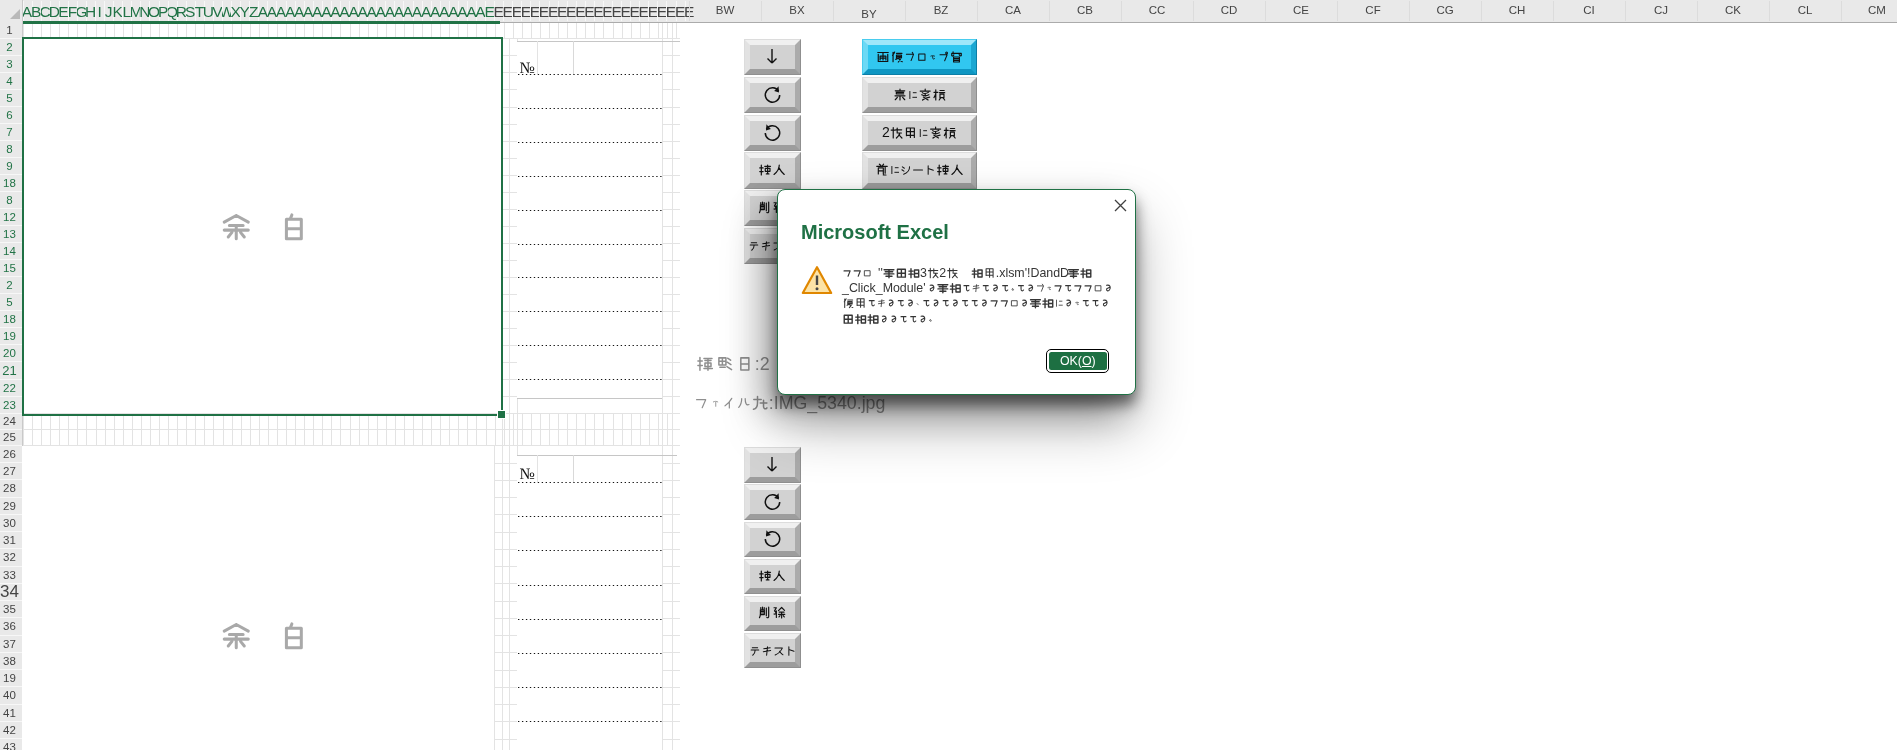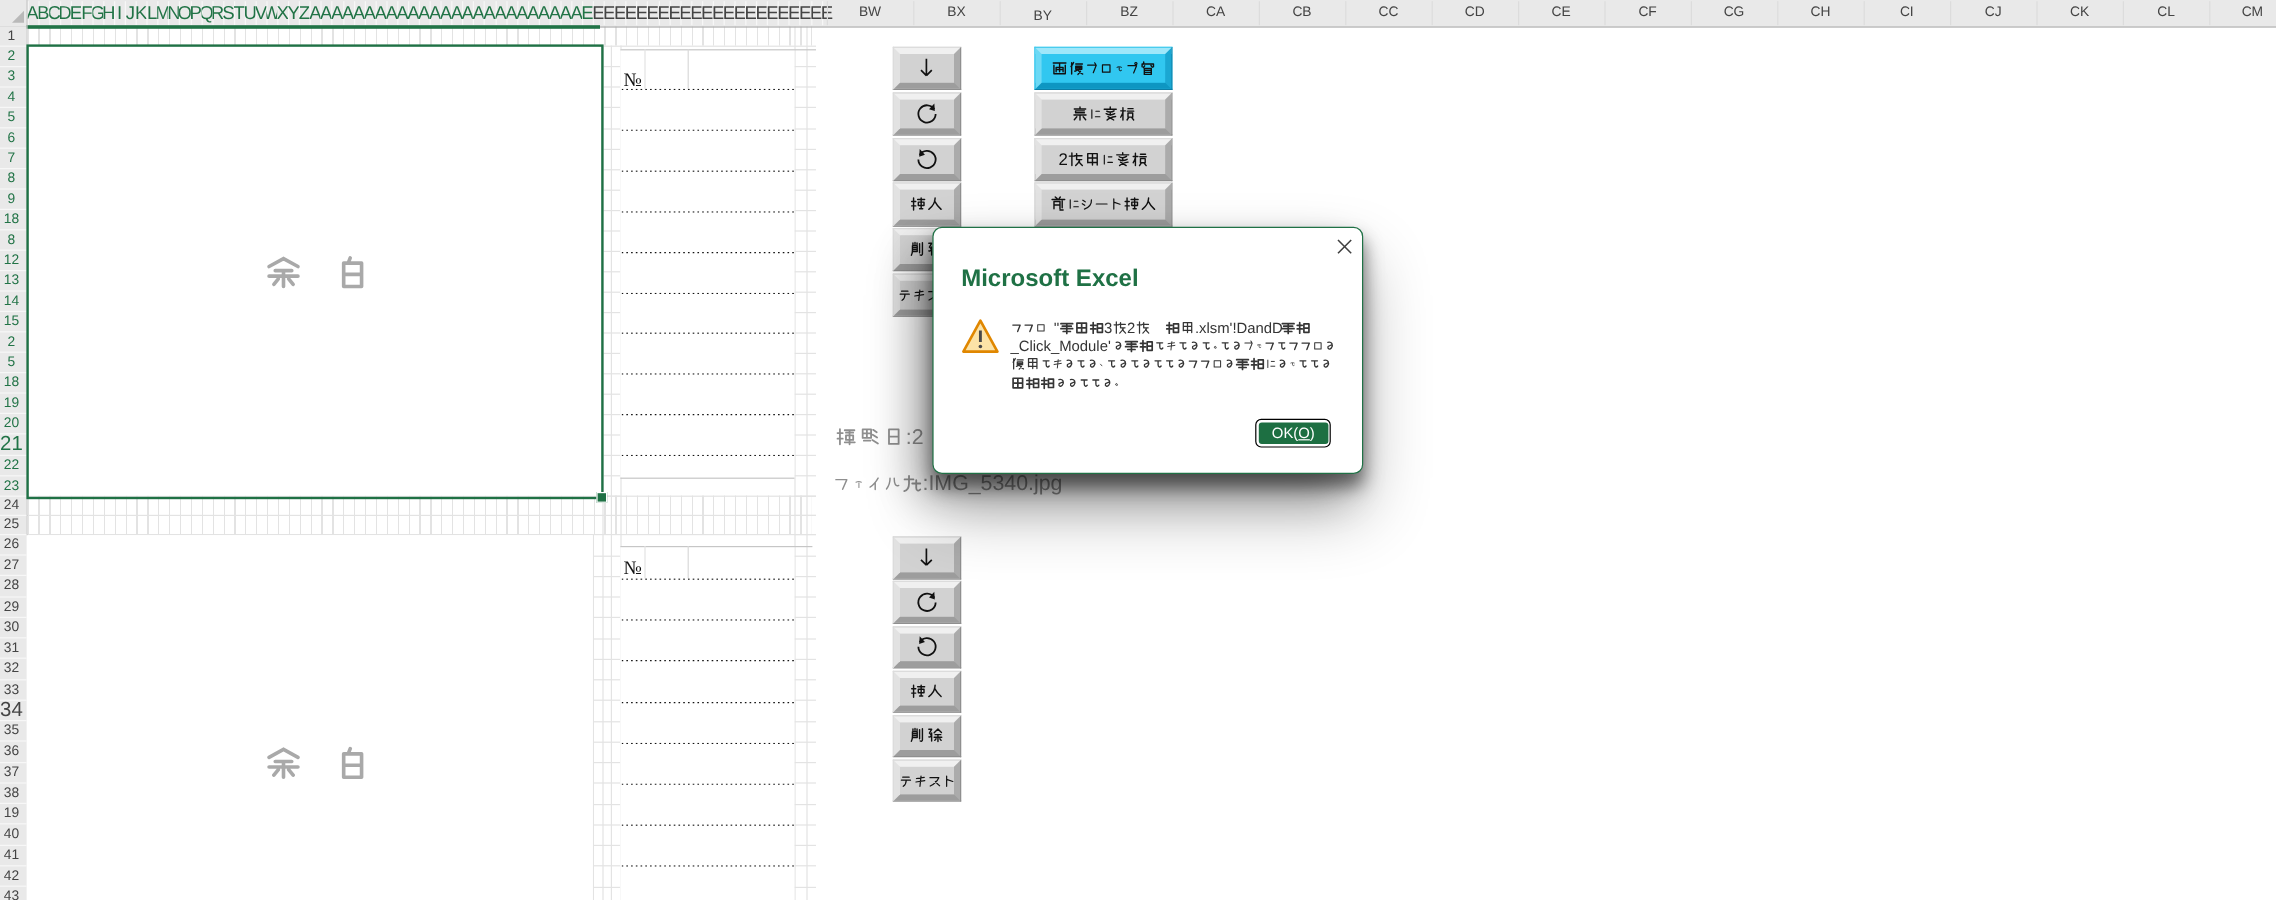--- a/index.html
+++ b/index.html
@@ -465,21 +465,21 @@
 <div class="abs" style="left:0;top:276.82px;width:19px;height:17.03px;display:flex;align-items:center;justify-content:center;font-size:11.5px;color:#217346">2</div>
 <div class="abs" style="left:0;top:310.38px;width:22px;height:1px;background:#f7f7f7"></div>
 <div class="abs" style="left:0;top:293.85px;width:19px;height:17.03px;display:flex;align-items:center;justify-content:center;font-size:11.5px;color:#217346">5</div>
 <div class="abs" style="left:0;top:327.41px;width:22px;height:1px;background:#f7f7f7"></div>
 <div class="abs" style="left:0;top:310.88px;width:19px;height:17.03px;display:flex;align-items:center;justify-content:center;font-size:11.5px;color:#217346">18</div>
 <div class="abs" style="left:0;top:344.44px;width:22px;height:1px;background:#f7f7f7"></div>
 <div class="abs" style="left:0;top:327.91px;width:19px;height:17.03px;display:flex;align-items:center;justify-content:center;font-size:11.5px;color:#217346">19</div>
 <div class="abs" style="left:0;top:361.47px;width:22px;height:1px;background:#f7f7f7"></div>
 <div class="abs" style="left:0;top:344.94px;width:19px;height:17.03px;display:flex;align-items:center;justify-content:center;font-size:11.5px;color:#217346">20</div>
 <div class="abs" style="left:0;top:378.50px;width:22px;height:1px;background:#f7f7f7"></div>
-<div class="abs" style="left:0;top:361.97px;width:19px;height:17.03px;display:flex;align-items:center;justify-content:center;font-size:17px;color:#217346">21</div>
+<div class="abs" style="left:0;top:361.97px;width:19px;height:17.03px;display:flex;align-items:center;justify-content:center;font-size:13px;color:#217346">21</div>
 <div class="abs" style="left:0;top:395.53px;width:22px;height:1px;background:#f7f7f7"></div>
 <div class="abs" style="left:0;top:379.00px;width:19px;height:17.03px;display:flex;align-items:center;justify-content:center;font-size:11.5px;color:#217346">22</div>
 <div class="abs" style="left:0;top:412.56px;width:22px;height:1px;background:#f7f7f7"></div>
 <div class="abs" style="left:0;top:396.03px;width:19px;height:17.03px;display:flex;align-items:center;justify-content:center;font-size:11.5px;color:#217346">23</div>
 <div class="abs" style="left:0;top:428.70px;width:22px;height:1px;background:#f7f7f7"></div>
 <div class="abs" style="left:0;top:413.06px;width:19px;height:16.14px;display:flex;align-items:center;justify-content:center;font-size:11.5px;color:#444">24</div>
 <div class="abs" style="left:0;top:444.80px;width:22px;height:1px;background:#f7f7f7"></div>
 <div class="abs" style="left:0;top:429.20px;width:19px;height:16.10px;display:flex;align-items:center;justify-content:center;font-size:11.5px;color:#444">25</div>
 <div class="abs" style="left:0;top:462.05px;width:22px;height:1px;background:#f7f7f7"></div>
 <div class="abs" style="left:0;top:445.30px;width:19px;height:17.25px;display:flex;align-items:center;justify-content:center;font-size:11.5px;color:#444">26</div>

